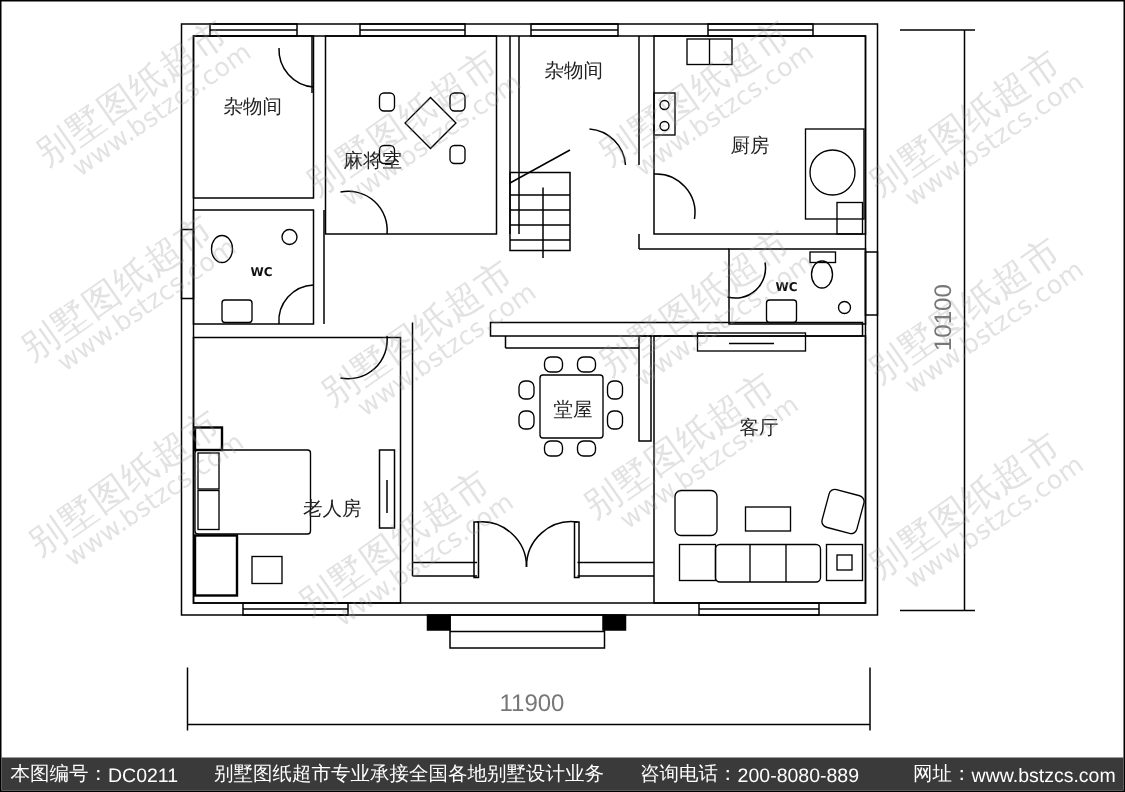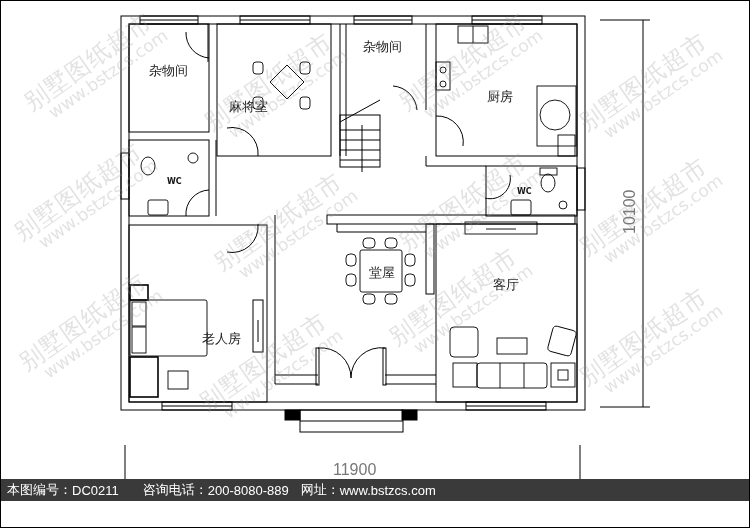--- a/index.html
+++ b/index.html
@@ -8,21 +8,21 @@
   .frame{position:absolute;left:0;top:0;width:748px;height:526px;border:1px solid #000;}
   svg.plan{position:absolute;left:0;top:0;}
   .lbl{position:absolute;font-size:13px;color:#222;white-space:nowrap;font-family:"DejaVu Sans",sans-serif;}
   .wc{position:absolute;font-size:8px;font-weight:bold;color:#111;}
   .dim{position:absolute;font-size:16px;color:#777;font-family:"Liberation Sans",sans-serif;}
   .dimv{transform:rotate(-90deg);transform-origin:left top;}
   .wm{position:absolute;color:rgba(150,150,150,0.28);transform:rotate(-35deg);
       transform-origin:left top;white-space:nowrap;pointer-events:none;line-height:1.05;}
   .wm .a{font-size:24px;letter-spacing:1px;}
   .wm .b{font-size:17px;display:block;margin-left:14px;}
-  .footer{position:absolute;left:1px;top:479px;width:748px;height:22px;background:#3a3a3a;
+  .footer{position:absolute;left:1px;top:505px;width:748px;height:22px;background:#3a3a3a;
           color:#fff;font-size:13px;display:flex;align-items:center;
           font-family:"Liberation Sans",sans-serif;}
   .footer span{white-space:nowrap;}
 </style>
 </head>
 <body>
 
 <div class="frame"></div>
 
 <svg class="plan" width="750" height="528" fill="none" stroke="#000" stroke-width="1">
@@ -197,17 +197,18 @@
   <div class="wm" style="left:395px;top:235px;"><span class="a">别墅图纸超市</span><span class="b">www.bstzcs.com</span></div>
   <div class="wm" style="left:385px;top:330px;"><span class="a">别墅图纸超市</span><span class="b">www.bstzcs.com</span></div>
   <div class="wm" style="left:575px;top:115px;"><span class="a">别墅图纸超市</span><span class="b">www.bstzcs.com</span></div>
   <div class="wm" style="left:575px;top:240px;"><span class="a">别墅图纸超市</span><span class="b">www.bstzcs.com</span></div>
   <div class="wm" style="left:575px;top:370px;"><span class="a">别墅图纸超市</span><span class="b">www.bstzcs.com</span></div>
 </div>
 
 <div class="footer">
   <span style="margin-left:6px;">本图编号：</span>
   <span>DC0211</span>
+  <span style="margin-left:24px;">别墅图纸超市专业承接全国各地别墅设计业务</span>
   <span style="margin-left:24px;">咨询电话：</span>
   <span>200-8080-889</span>
-  <span style="margin-left:12px;">网址：</span>
+  <span style="margin-left:36px;">网址：</span>
   <span>www.bstzcs.com</span>
 </div>
 
 </body></html>

